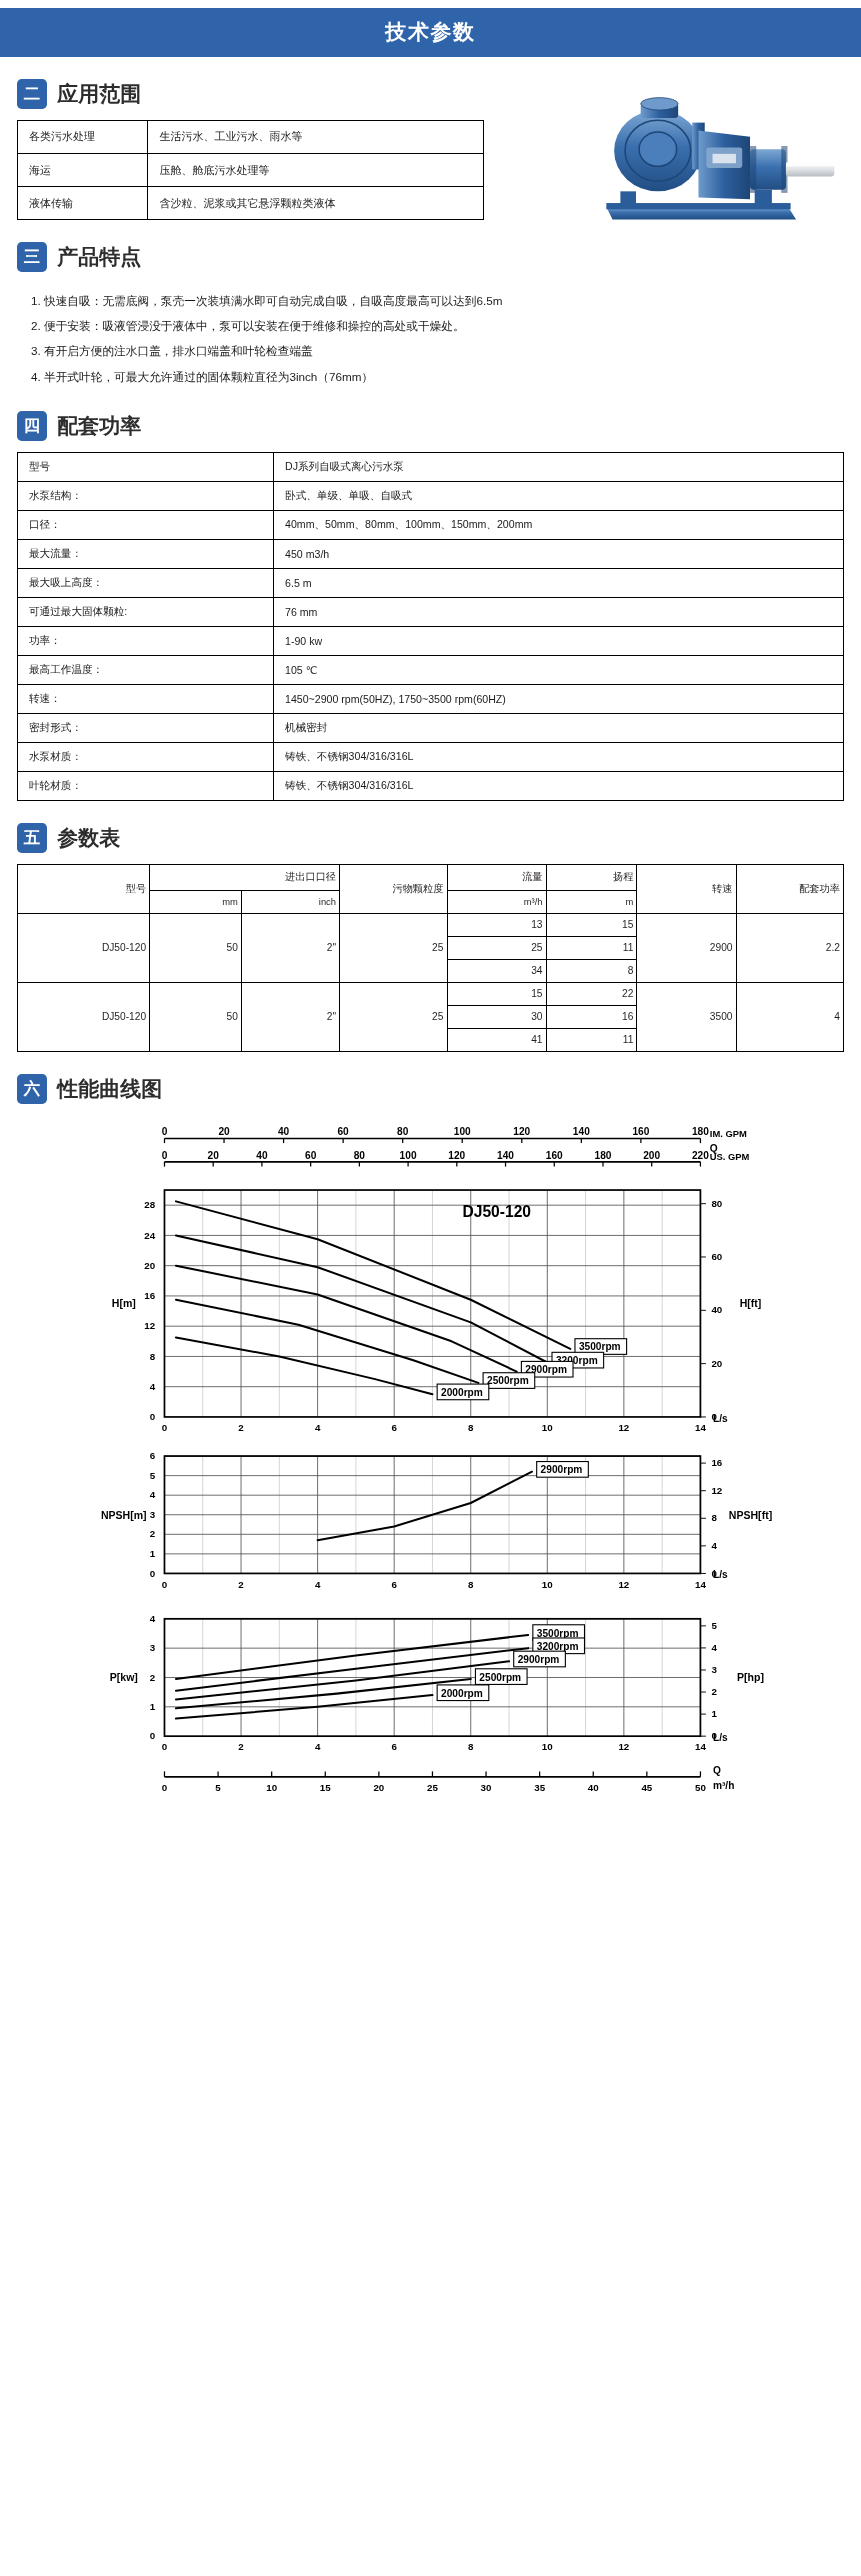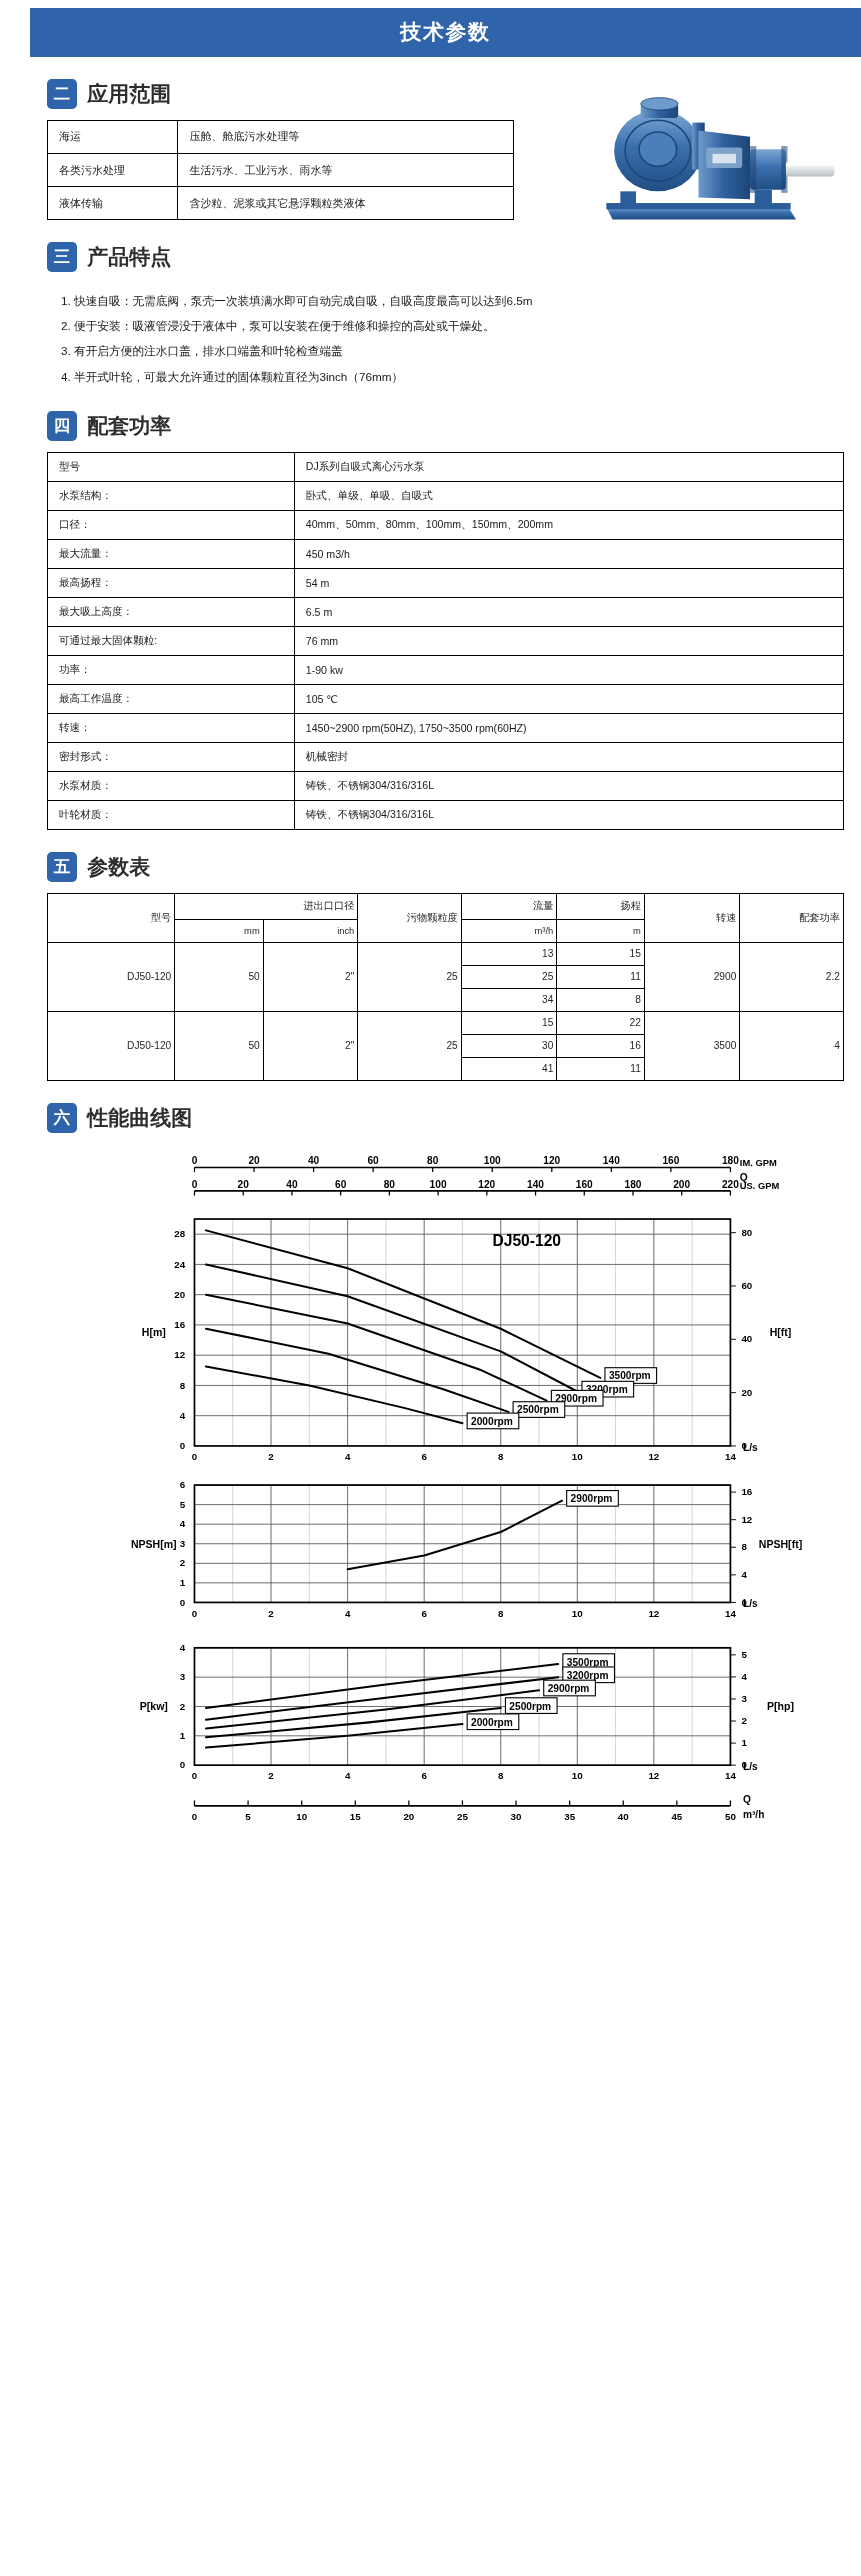--- a/index.html
+++ b/index.html
@@ -3,21 +3,21 @@
 <meta charset="utf-8">
 <style>
   * { box-sizing: border-box; }
   html, body { margin:0; padding:0; }
   body {
     width:861px;
     background:#fff;
     font-family:"Liberation Sans","DejaVu Sans",sans-serif;
     color:#231f20;
   }
-  .page { width:861px; position:relative;padding-left:30px; }
+  .page { width:861px; position:relative; }
 
   
   .topbar {
     background:#2f64ab;
     height:49px;
     display:flex; align-items:center; justify-content:center;
     margin-top:7.8px;
   }
   .topbar .title {
     color:#fff; font-size:21px; font-weight:bold; letter-spacing:1.6px;
@@ -90,26 +90,26 @@
 
   <div class="section-head">
     <span class="sec-badge">二</span>
     <span class="sec-title">应用范围</span>
   </div>
 
   <div class="tbl-wrap" style="width:501px;">
     <table class="grid app">
       <tbody>
           <tr>
+        <td>各类污水处理</td>
+        <td>生活污水、工业污水、雨水等</td>
+      </tr>
+      <tr>
         <td>海运</td>
         <td>压舱、舱底污水处理等</td>
-      </tr>
-      <tr>
-        <td>各类污水处理</td>
-        <td>生活污水、工业污水、雨水等</td>
       </tr>
       <tr>
         <td>液体传输</td>
         <td>含沙粒、泥浆或其它悬浮颗粒类液体</td>
       </tr>
     </tbody>
       </table>
   </div>
 
   <div class="hero">
@@ -187,24 +187,20 @@
             <td>水泵结构：</td>
             <td>卧式、单级、单吸、自吸式</td>
           </tr>
       <tr>
             <td>口径：</td>
             <td>40mm、50mm、80mm、100mm、150mm、200mm</td>
           </tr>
       <tr>
             <td>最大流量：</td>
             <td>450 m3/h</td>
-          </tr>
-      <tr>
-            <td>最高扬程：</td>
-            <td>54 m</td>
           </tr>
       <tr>
             <td>最大吸上高度：</td>
             <td>6.5 m</td>
           </tr>
       <tr>
             <td>可通过最大固体颗粒:</td>
             <td>76 mm</td>
           </tr>
       <tr>

